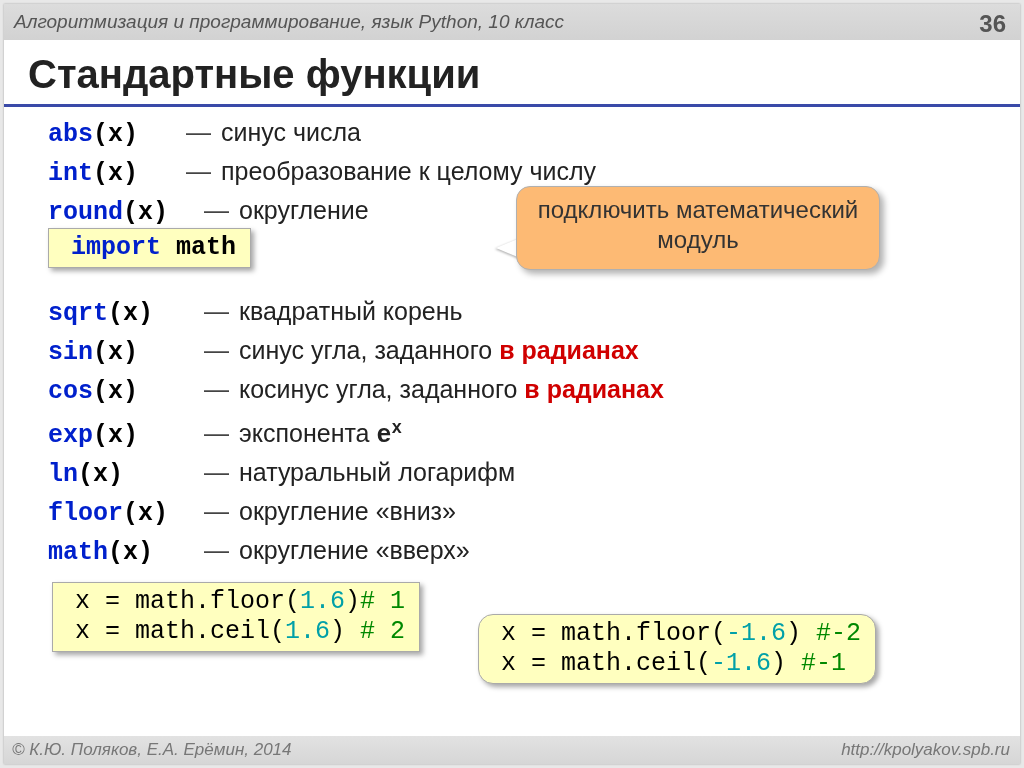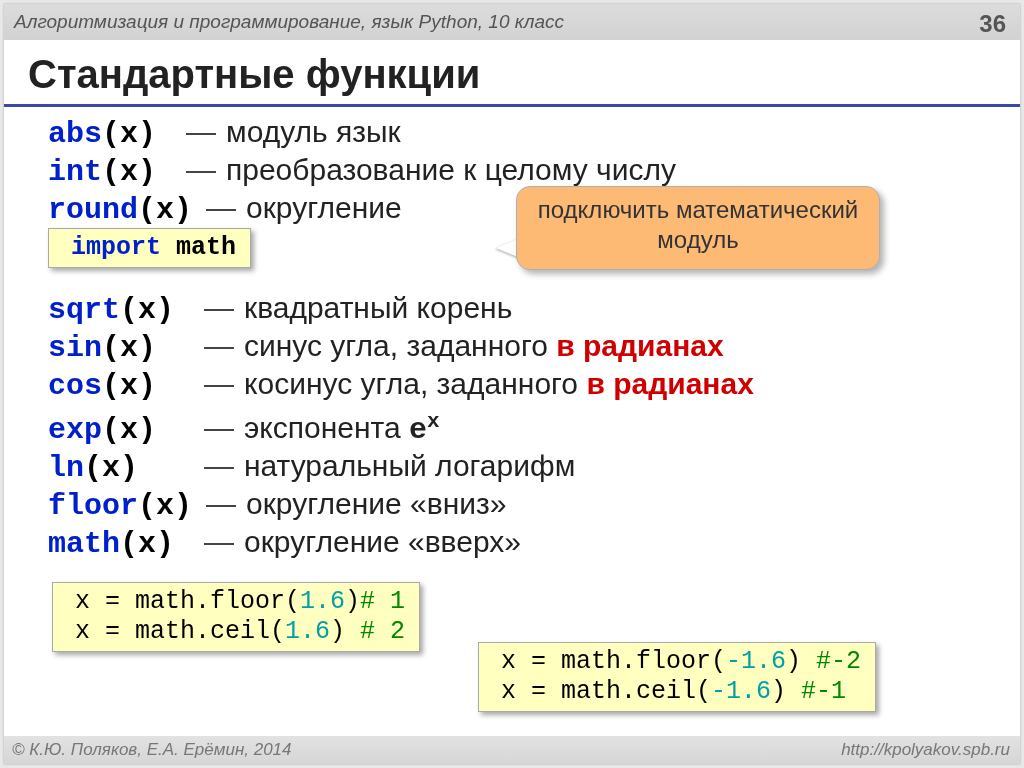--- a/index.html
+++ b/index.html
@@ -59,21 +59,21 @@
     height: 3px;
     background: #3a4aa8;
   }
   .content {
     position: absolute;
     top: 110px;
     left: 44px;
     right: 20px;
   }
   .row {
-    font-size: 30px;
+    font-size: 25px;
     line-height: 36px;
     display: flex;
     align-items: baseline;
     white-space: nowrap;
   }
   .mono  { font-family: "Courier New", monospace; font-weight: bold; }
   .kw    { color: #0020cc; }
   .fn    { color: #0020cc; }
   .paren { color: #000; }
   .dash  { color: #444; margin: 0 10px 0 14px;}
@@ -116,21 +116,21 @@
     top: 124px;
     width: 0; height: 0;
     border-top: 10px solid transparent;
     border-bottom: 10px solid transparent;
     border-right: 24px solid #fff;
     filter: drop-shadow(-1px 1px 1px rgba(0,0,0,0.3));
   }
 
   .import-box { position:absolute; top:114px; left:0; }
   .ex-left  { position:absolute; top:468px; left:4px; }
-  .ex-right { position:absolute; top:528px; left:430px; }
+  .ex-right { position:absolute; top:500px; left:430px;border-radius:15px; }
 
   .sup { font-size:0.7em; vertical-align: super; }
 
   .footer {
     position: absolute;
     bottom: 0;
     left: 0;
     width: 100%;
     height: 28px;
     background: linear-gradient(#e2e2e2,#d6d6d6);
@@ -153,21 +153,21 @@
   </div>
 
   <div class="title">Стандартные функции</div>
   <div class="title-underline"></div>
 
   <div class="content">
 
     <div class="row">
       <span class="fn-cell"><span class="mono fn">abs</span><span class="mono paren">(x)</span></span>
       <span class="dash">—</span>
-      <span class="desc">модуль язык</span>
+      <span class="desc">синус числа</span>
     </div>
     <div class="row">
       <span class="fn-cell"><span class="mono fn">int</span><span class="mono paren">(x)</span></span>
       <span class="dash">—</span>
       <span class="desc">преобразование к целому числу</span>
     </div>
     <div class="row">
       <span class="fn-cell-w"><span class="mono fn">round</span><span class="mono paren">(x)</span></span>
       <span class="dash">—</span>
       <span class="desc">округление</span>

